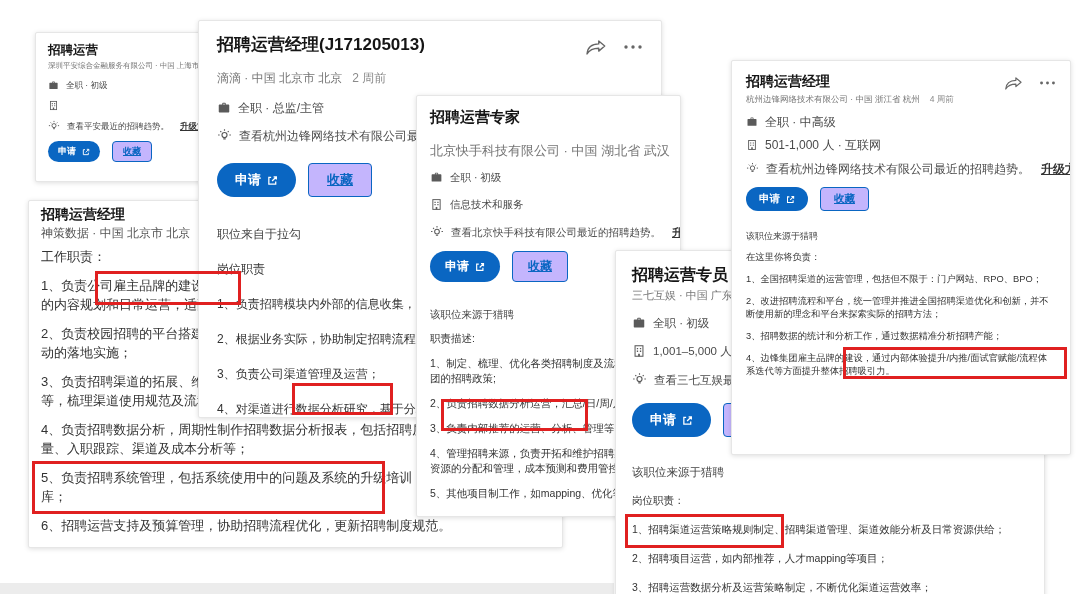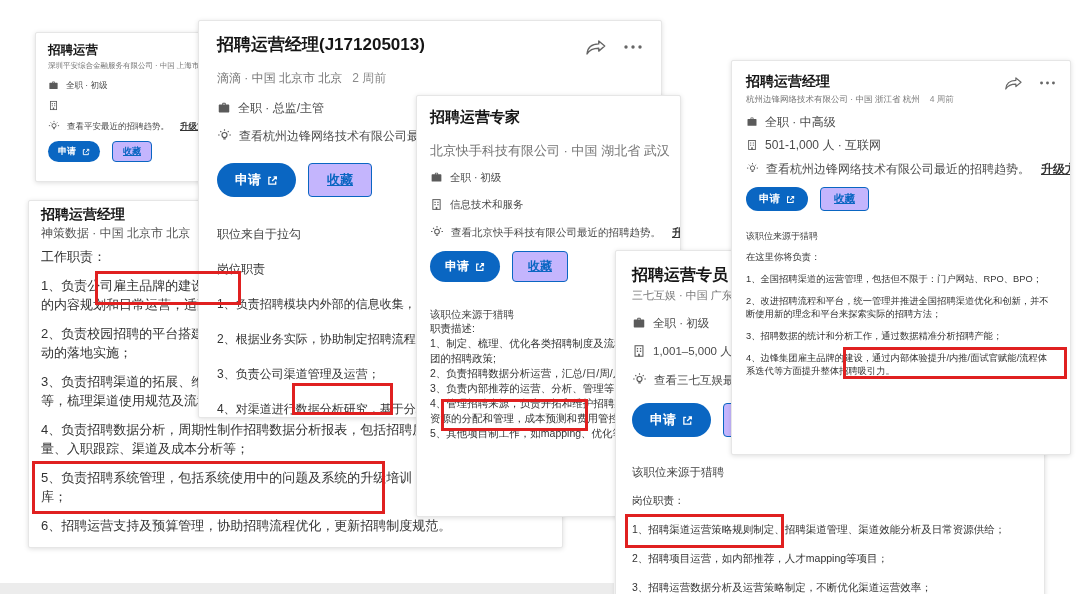--- a/index.html
+++ b/index.html
@@ -57,21 +57,21 @@
 
   
   #card-kuaishou{left:416px;top:95px;width:265px;height:422px;z-index:4;padding:12px 13px;}
   #card-kuaishou h2{font-size:15px;line-height:18px;}
   #card-kuaishou .meta{font-size:13px;line-height:12px;margin-top:19px;}
   #card-kuaishou .row{font-size:10.5px;line-height:13px;margin-top:14px;}
   #card-kuaishou .btns{margin-top:12px;}
   #card-kuaishou .apply{font-size:12px;padding:7px 15px;}
   #card-kuaishou .save{font-size:12px;padding:6px 15px;}
   #card-kuaishou .source{font-size:10.5px;line-height:13px;margin:26px 0 0;}
-  #card-kuaishou .body p{font-size:10.5px;line-height:15px;margin:0 0 0;}
+  #card-kuaishou .body p{font-size:10.5px;line-height:15px;margin:10px 0 0;}
 
   
   #card-sanqi{left:615px;top:250px;width:430px;height:380px;z-index:5;padding:14px 16px;}
   #card-sanqi h2{font-size:16px;line-height:19px;}
   #card-sanqi .meta{font-size:11px;line-height:13px;margin-top:5px;}
   #card-sanqi .row{font-size:11.5px;line-height:14px;margin-top:14px;}
   #card-sanqi .btns{margin-top:16px;}
   #card-sanqi .apply{font-size:13px;padding:8px 18px;}
   #card-sanqi .save{font-size:13px;padding:7px 18px;}
   #card-sanqi .source{font-size:11.5px;line-height:14px;margin:28px 0 0;}

